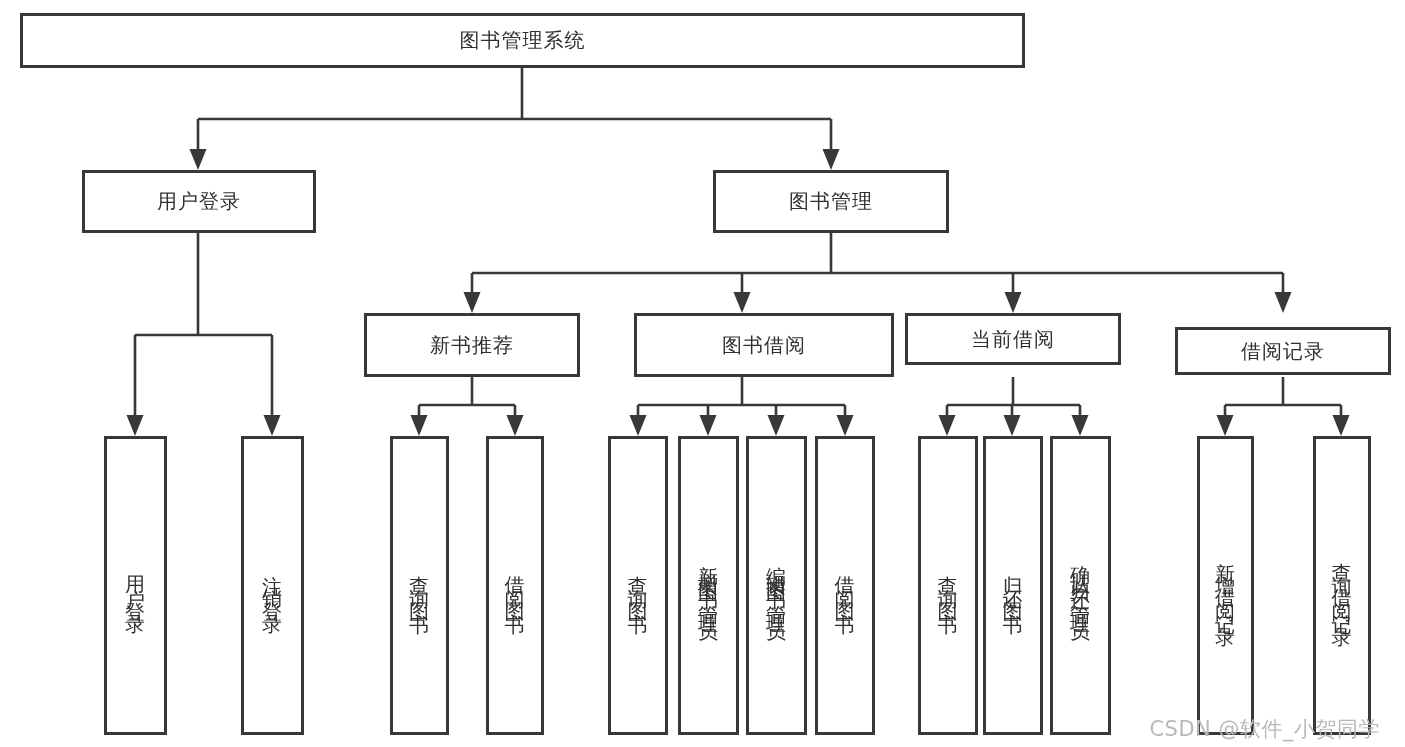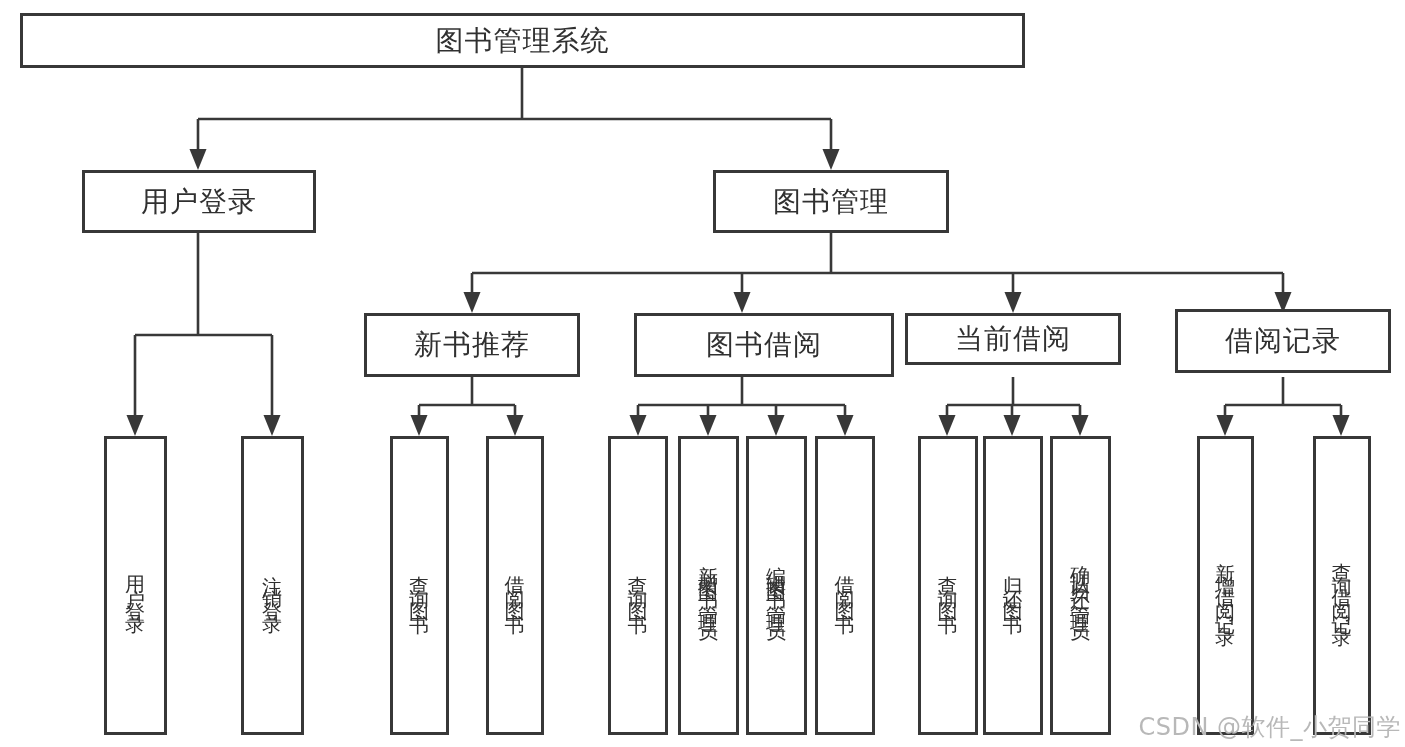--- a/index.html
+++ b/index.html
@@ -5,29 +5,29 @@
   html,body{margin:0;padding:0;background:#ffffff;}
   #canvas{
     position:relative;width:1405px;height:747px;background:#ffffff;overflow:hidden;
     font-family:"DejaVu Sans","Liberation Sans",sans-serif;
   }
   #wires{position:absolute;left:0;top:0;}
   .box{
     position:absolute;box-sizing:border-box;border:3px solid #383838;background:#ffffff;
     display:flex;align-items:center;justify-content:center;color:#303030;
   }
-  .hbox span{font-size:28px;letter-spacing:1px;white-space:nowrap;}
+  .hbox span{font-size:20px;letter-spacing:1px;white-space:nowrap;}
   .vbox span{
     writing-mode:vertical-rl;text-orientation:mixed;
     font-size:20px;letter-spacing:13px;line-height:1;white-space:nowrap;
   }
   .vbox.dense span{letter-spacing:8px;}
   #watermark{
-    position:absolute;right:4px;bottom:4px;z-index:5;
-    color:#b8b8b8;font-size:24px;letter-spacing:0.5px;white-space:nowrap;
+    position:absolute;right:25px;bottom:4px;z-index:5;
+    color:#b8b8b8;font-size:21px;letter-spacing:0.5px;white-space:nowrap;
   }
 </style>
 </head>
 <body>
 
 <div id="canvas">
 
   <svg id="wires" width="1405" height="747" viewBox="0 0 1405 747">
     <g stroke="#383838" stroke-width="2.6" fill="none">
       <path d="M522,67 V119 M198,119 H831 M198,119 V149 M831,119 V149"></path>
@@ -74,21 +74,21 @@
 
   <div class="box hbox" style="left:713px;top:170px;width:236px;height:63px">
     <span>图书管理</span>
   </div>
   <div class="box hbox" style="left:634px;top:313px;width:260px;height:64px">
     <span>图书借阅</span>
   </div>
   <div class="box hbox" style="left:905px;top:313px;width:216px;height:52px">
     <span>当前借阅</span>
   </div>
-  <div class="box hbox" style="left:1175px;top:309px;width:216px;height:64px">
+  <div class="box hbox" style="left:1175px;top:327px;width:216px;height:48px">
     <span>借阅记录</span>
   </div>
 
   <div class="box vbox" style="left:104px;top:436px;width:63px;height:299px">
     <span>用户登录</span>
   </div>
   <div class="box vbox" style="left:241px;top:436px;width:63px;height:299px">
     <span>注销登录</span>
   </div>
 

